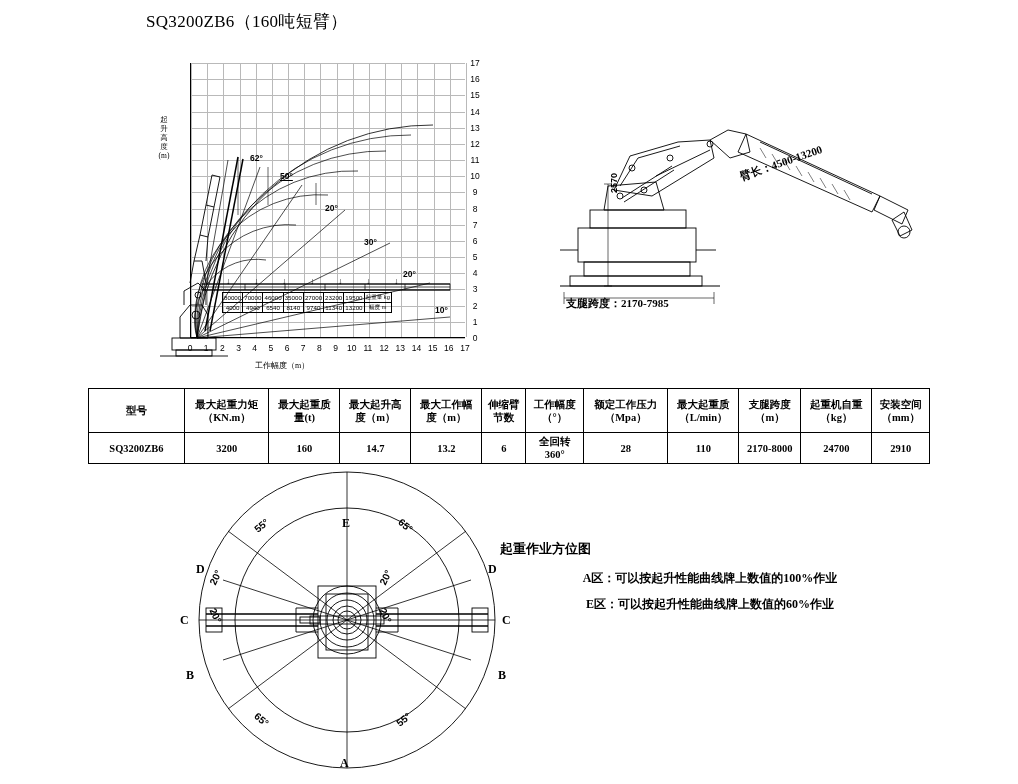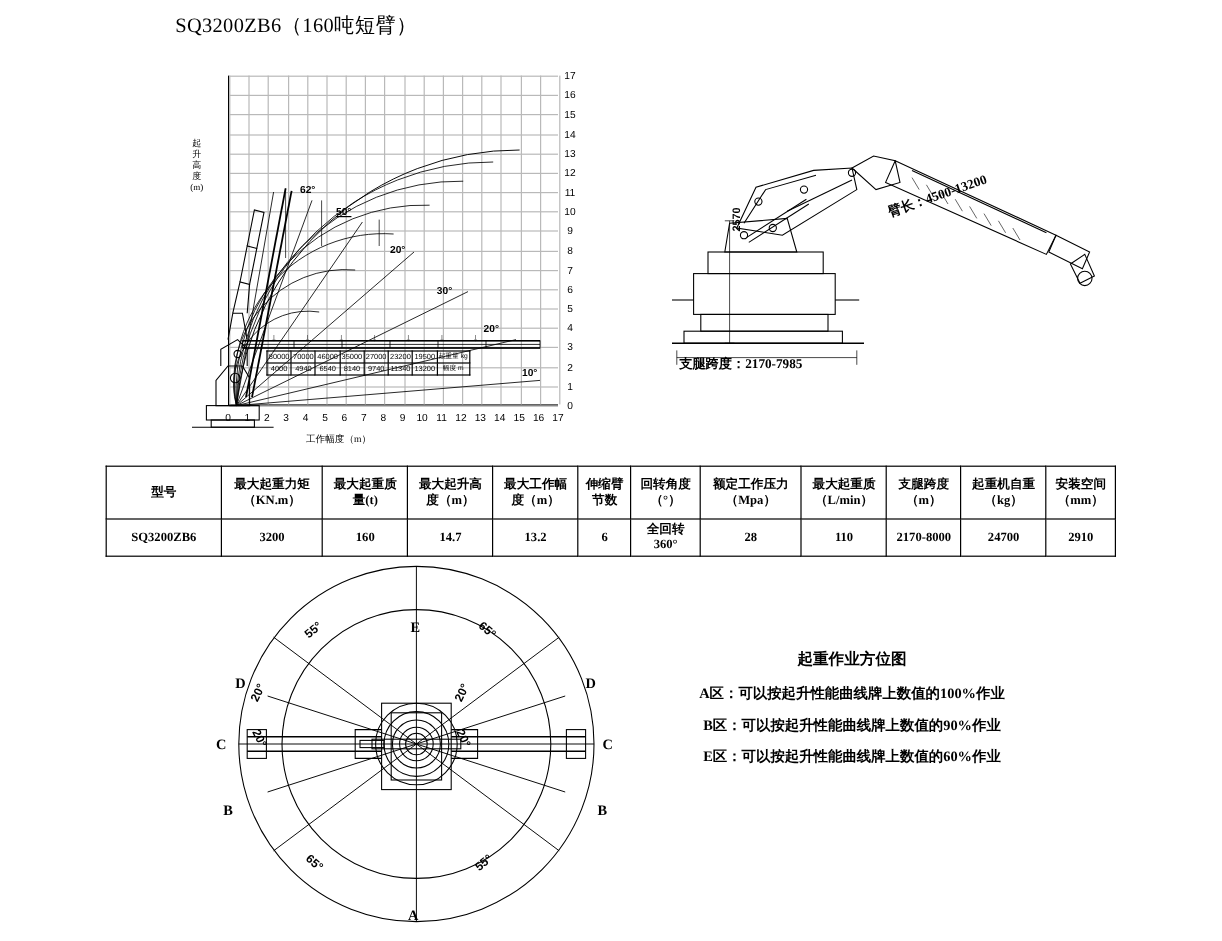--- a/index.html
+++ b/index.html
@@ -114,21 +114,21 @@
     font-family:"Liberation Serif", serif;
   }
   .deg-lab {
     position:absolute; font-size:10px; font-weight:bold;
     font-family:"Liberation Sans", sans-serif;
   }
 
   
   #legend { left:500px; top:540px; width:420px; }
   #legend .lg-title {
-    font-size:13px; font-weight:bold; text-align:center;
+    font-size:13px; font-weight:bold; text-align:left;
     font-family:"Liberation Serif", serif; margin-bottom:12px;
   }
   #legend .lg-row {
     font-size:12px; font-weight:bold; margin:0 0 9px 0;
     font-family:"Liberation Serif", serif; text-align:center;
   }
 </style>
 </head>
 <body>
 
@@ -416,21 +416,21 @@
         </th>
         <th>
           <div>最大工作幅</div>
           <div>度（m）</div>
         </th>
         <th>
           <div>伸缩臂</div>
           <div>节数</div>
         </th>
         <th>
-          <div>回转角度</div>
+          <div>工作幅度</div>
           <div>（°）</div>
         </th>
         <th>
           <div>额定工作压力</div>
           <div>（Mpa）</div>
         </th>
         <th>
           <div>最大起重质</div>
           <div>（L/min）</div>
         </th>
@@ -529,15 +529,14 @@
   <div class="deg-lab" style="left:228px; top:142px; transform:rotate(65deg);">20°</div>
   <div class="deg-lab" style="left:58px; top:142px; transform:rotate(65deg);">20°</div>
   <div class="deg-lab" style="left:228px; top:104px; transform:rotate(-65deg);">20°</div>
   <div class="deg-lab" style="left:104px; top:246px; transform:rotate(40deg);">65°</div>
   <div class="deg-lab" style="left:246px; top:246px; transform:rotate(-40deg);">55°</div>
 </div>
 
 <div class="abs" id="legend">
   <div class="lg-title">起重作业方位图</div>
   <div class="lg-row">A区：可以按起升性能曲线牌上数值的100%作业</div>
-  <div class="lg-row">B区：可以按起升性能曲线牌上数值的90%作业</div>
   <div class="lg-row">E区：可以按起升性能曲线牌上数值的60%作业</div>
 </div>
 
 </body></html>

